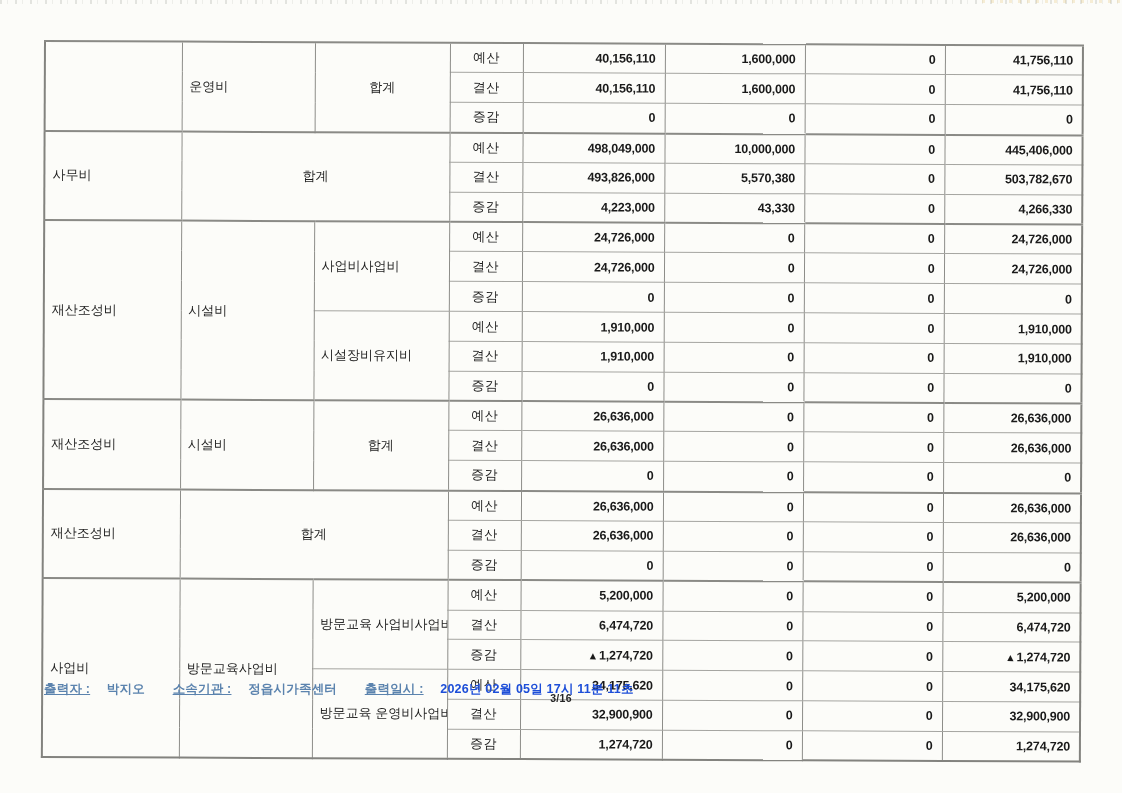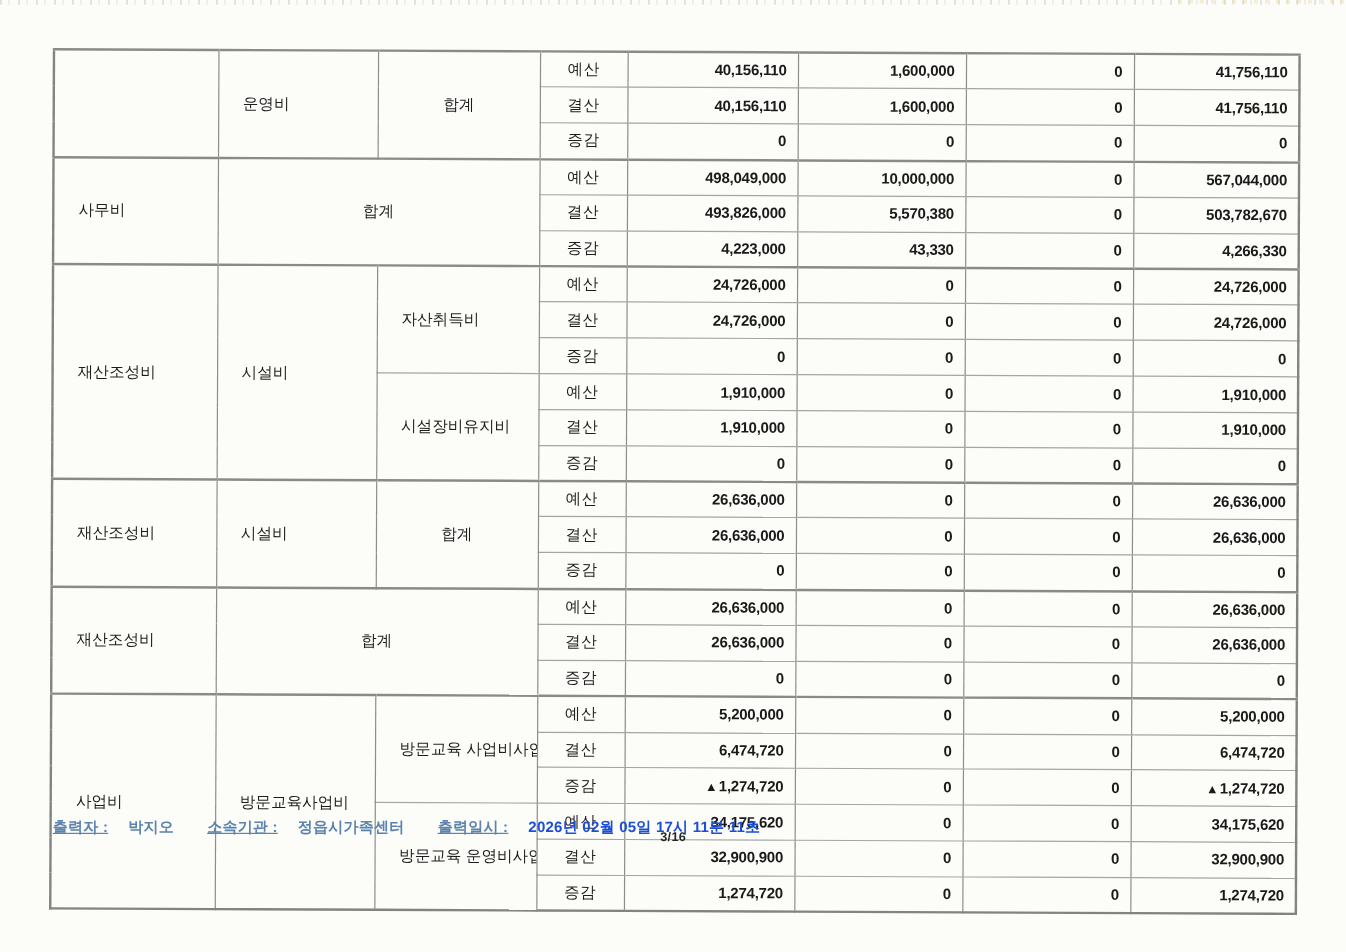--- a/index.html
+++ b/index.html
@@ -40,21 +40,21 @@
     border-left-color: #8d8d89;
     border-right-color: #8d8d89;
     height: 29.85px;
     font-size: 13px;
     color: #1d1d1d;
     white-space: nowrap;
     overflow: hidden;
     vertical-align: middle;
   }
   tr.group-start td { border-top: 2px solid #8a8a86; }
-  td.cat, td.sub, td.item { text-align: left; padding-left: 20px; }
+  td.cat, td.sub, td.item { text-align: left; padding-left: 7px; }
   td.center { text-align: center; font-family: Liberation Mono, monospace; }
   td.rowlabel { text-align: center; letter-spacing: 0.5px; font-family: Liberation Serif, serif; }
   td.num {
     text-align: right; padding-right: 9px;
     font-weight: bold; font-size: 12.5px;
     color: #1a1a1a; letter-spacing: -0.2px;
   }
   .footer {
     position: absolute; left: 44px; top: 681px;
     font-size: 12.5px; color: #5b83ae; font-weight: bold;
@@ -112,40 +112,40 @@
           <td class="num">0</td>
           <td class="num">0</td>
         </tr>
         <tr class="group-start">
           <td class="cat" rowspan="3">사무비</td>
           <td class="center" rowspan="3" colspan="2">합계</td>
           <td class="rowlabel">예산</td>
           <td class="num">498,049,000</td>
           <td class="num">10,000,000</td>
           <td class="num">0</td>
-          <td class="num">567,044,000</td>
+          <td class="num">445,406,000</td>
         </tr>
         <tr>
           <td class="rowlabel">결산</td>
           <td class="num">493,826,000</td>
           <td class="num">5,570,380</td>
           <td class="num">0</td>
           <td class="num">503,782,670</td>
         </tr>
         <tr>
           <td class="rowlabel">증감</td>
           <td class="num">4,223,000</td>
           <td class="num">43,330</td>
           <td class="num">0</td>
           <td class="num">4,266,330</td>
         </tr>
         <tr class="group-start">
           <td class="cat" rowspan="6">재산조성비</td>
           <td class="sub" rowspan="6">시설비</td>
-          <td class="item" rowspan="3">자산취득비</td>
+          <td class="item" rowspan="3">사업비사업비</td>
           <td class="rowlabel">예산</td>
           <td class="num">24,726,000</td>
           <td class="num">0</td>
           <td class="num">0</td>
           <td class="num">24,726,000</td>
         </tr>
         <tr>
           <td class="rowlabel">결산</td>
           <td class="num">24,726,000</td>
           <td class="num">0</td>

